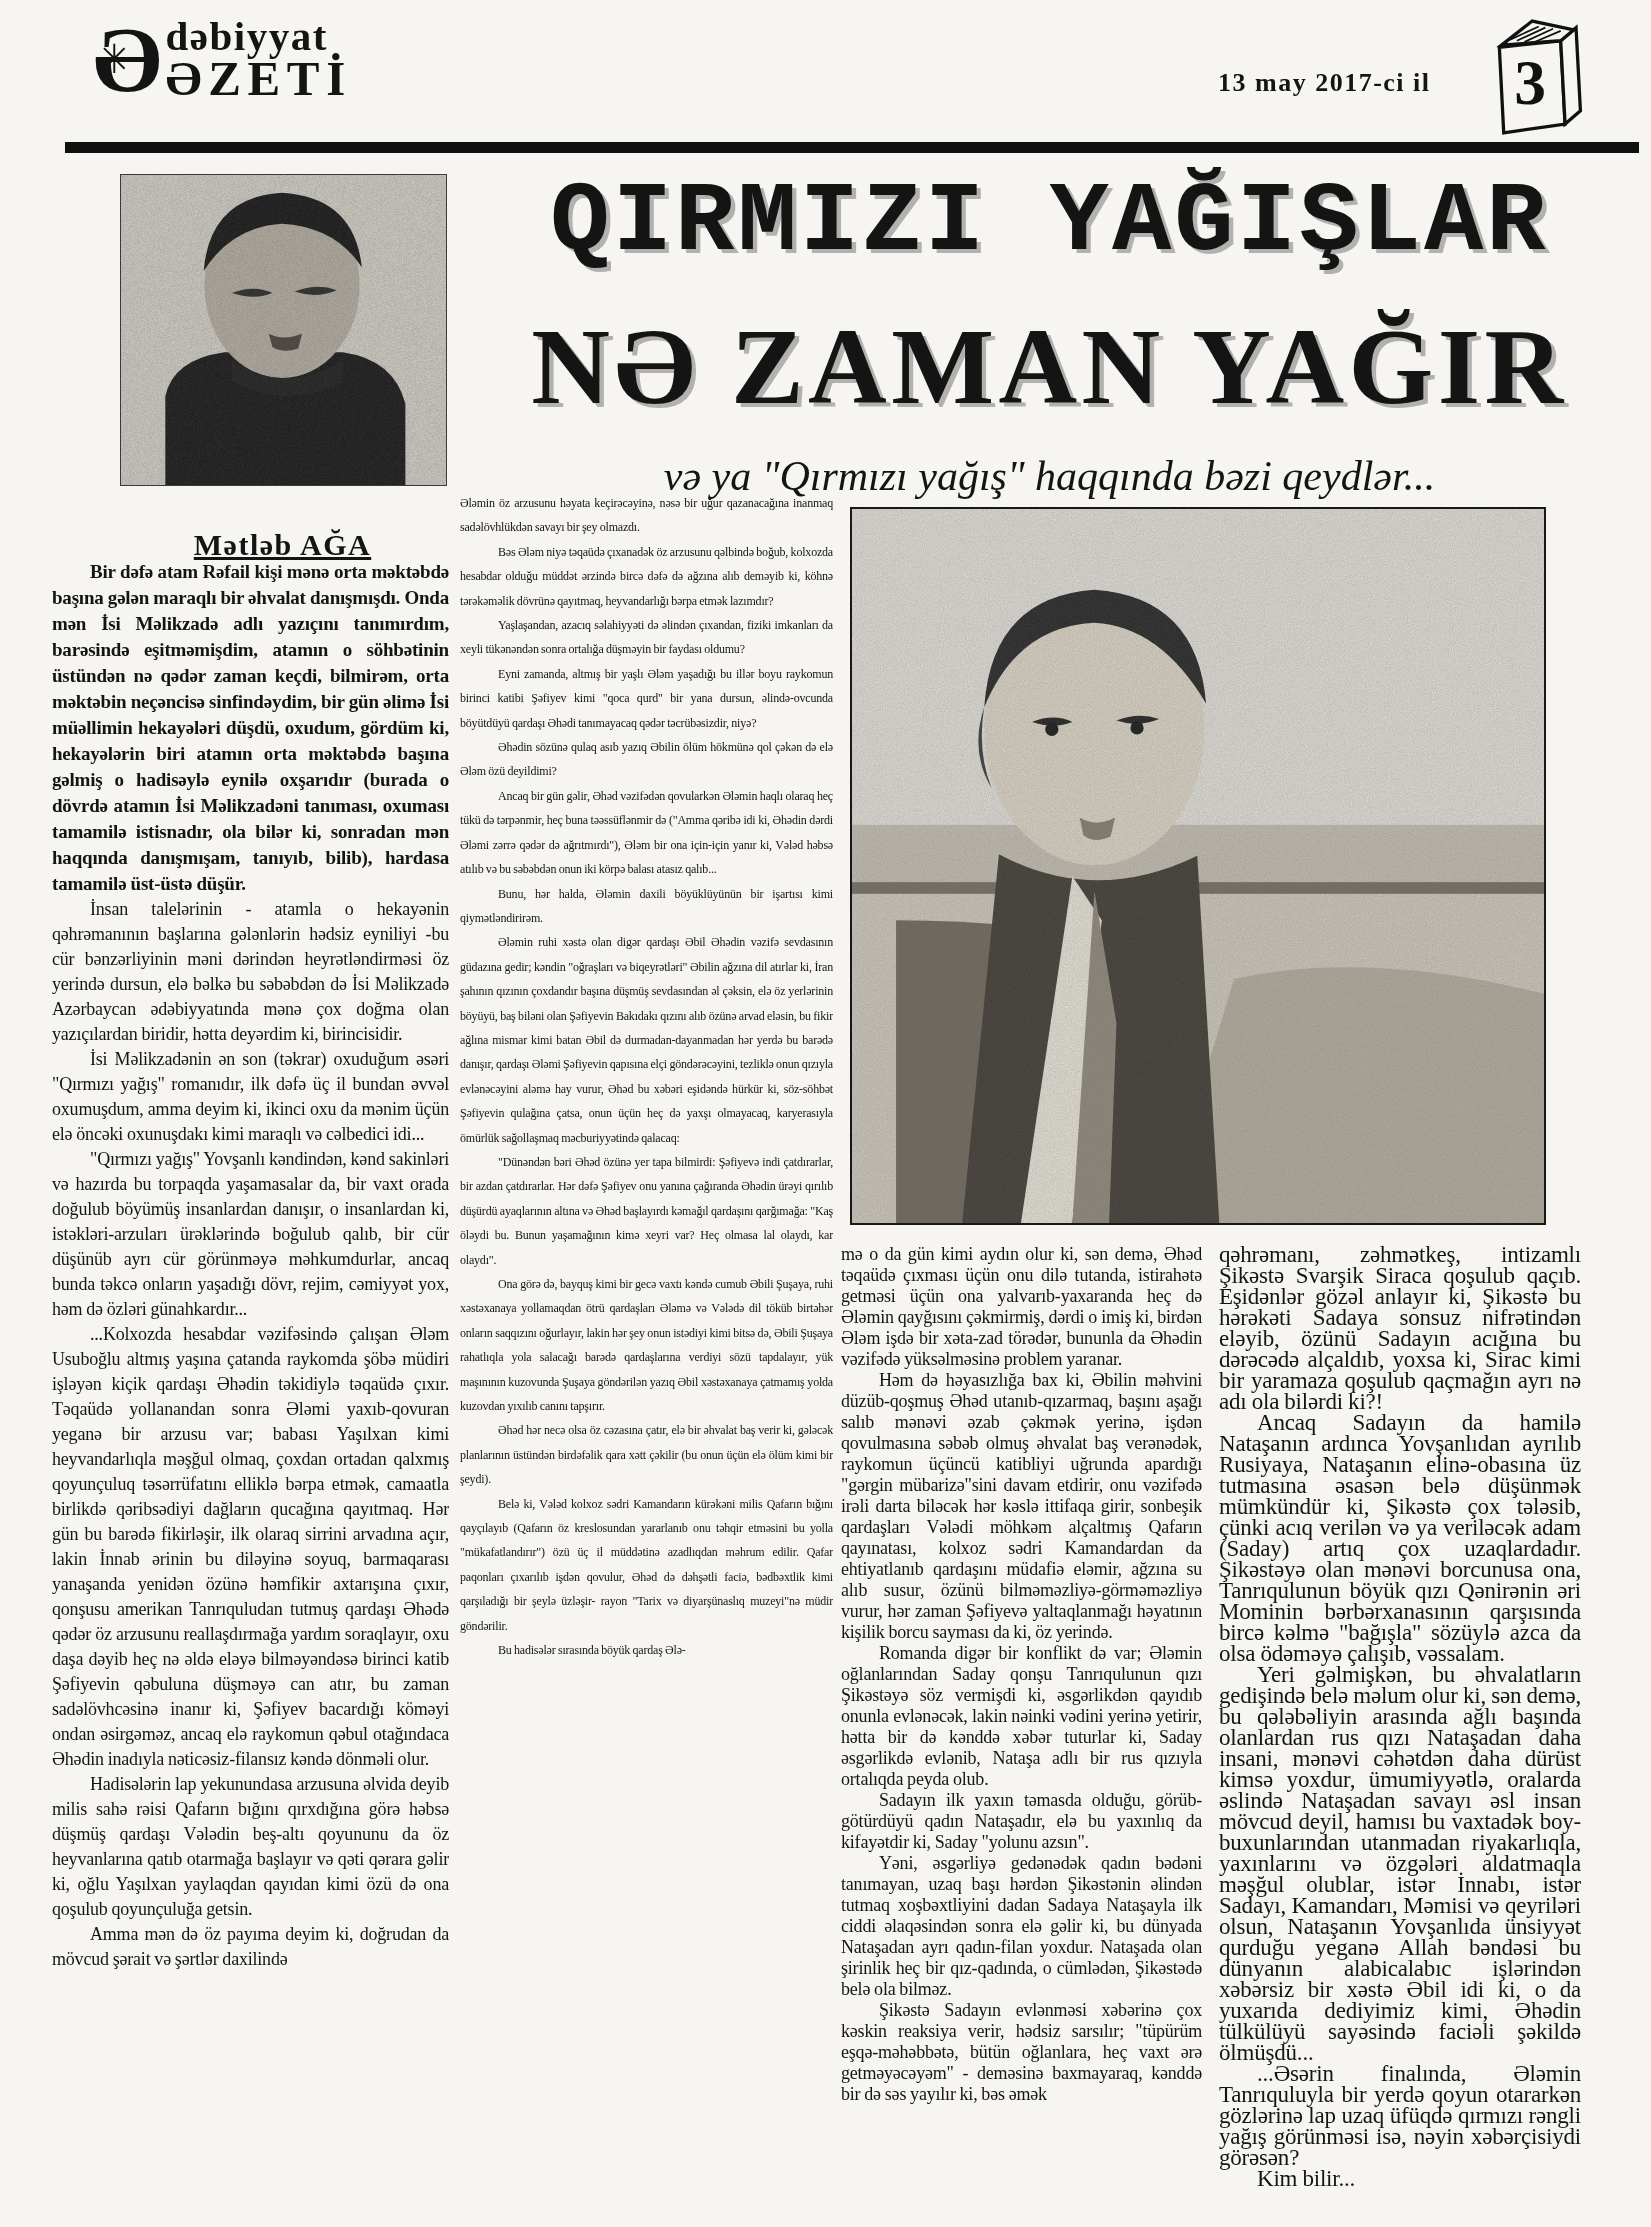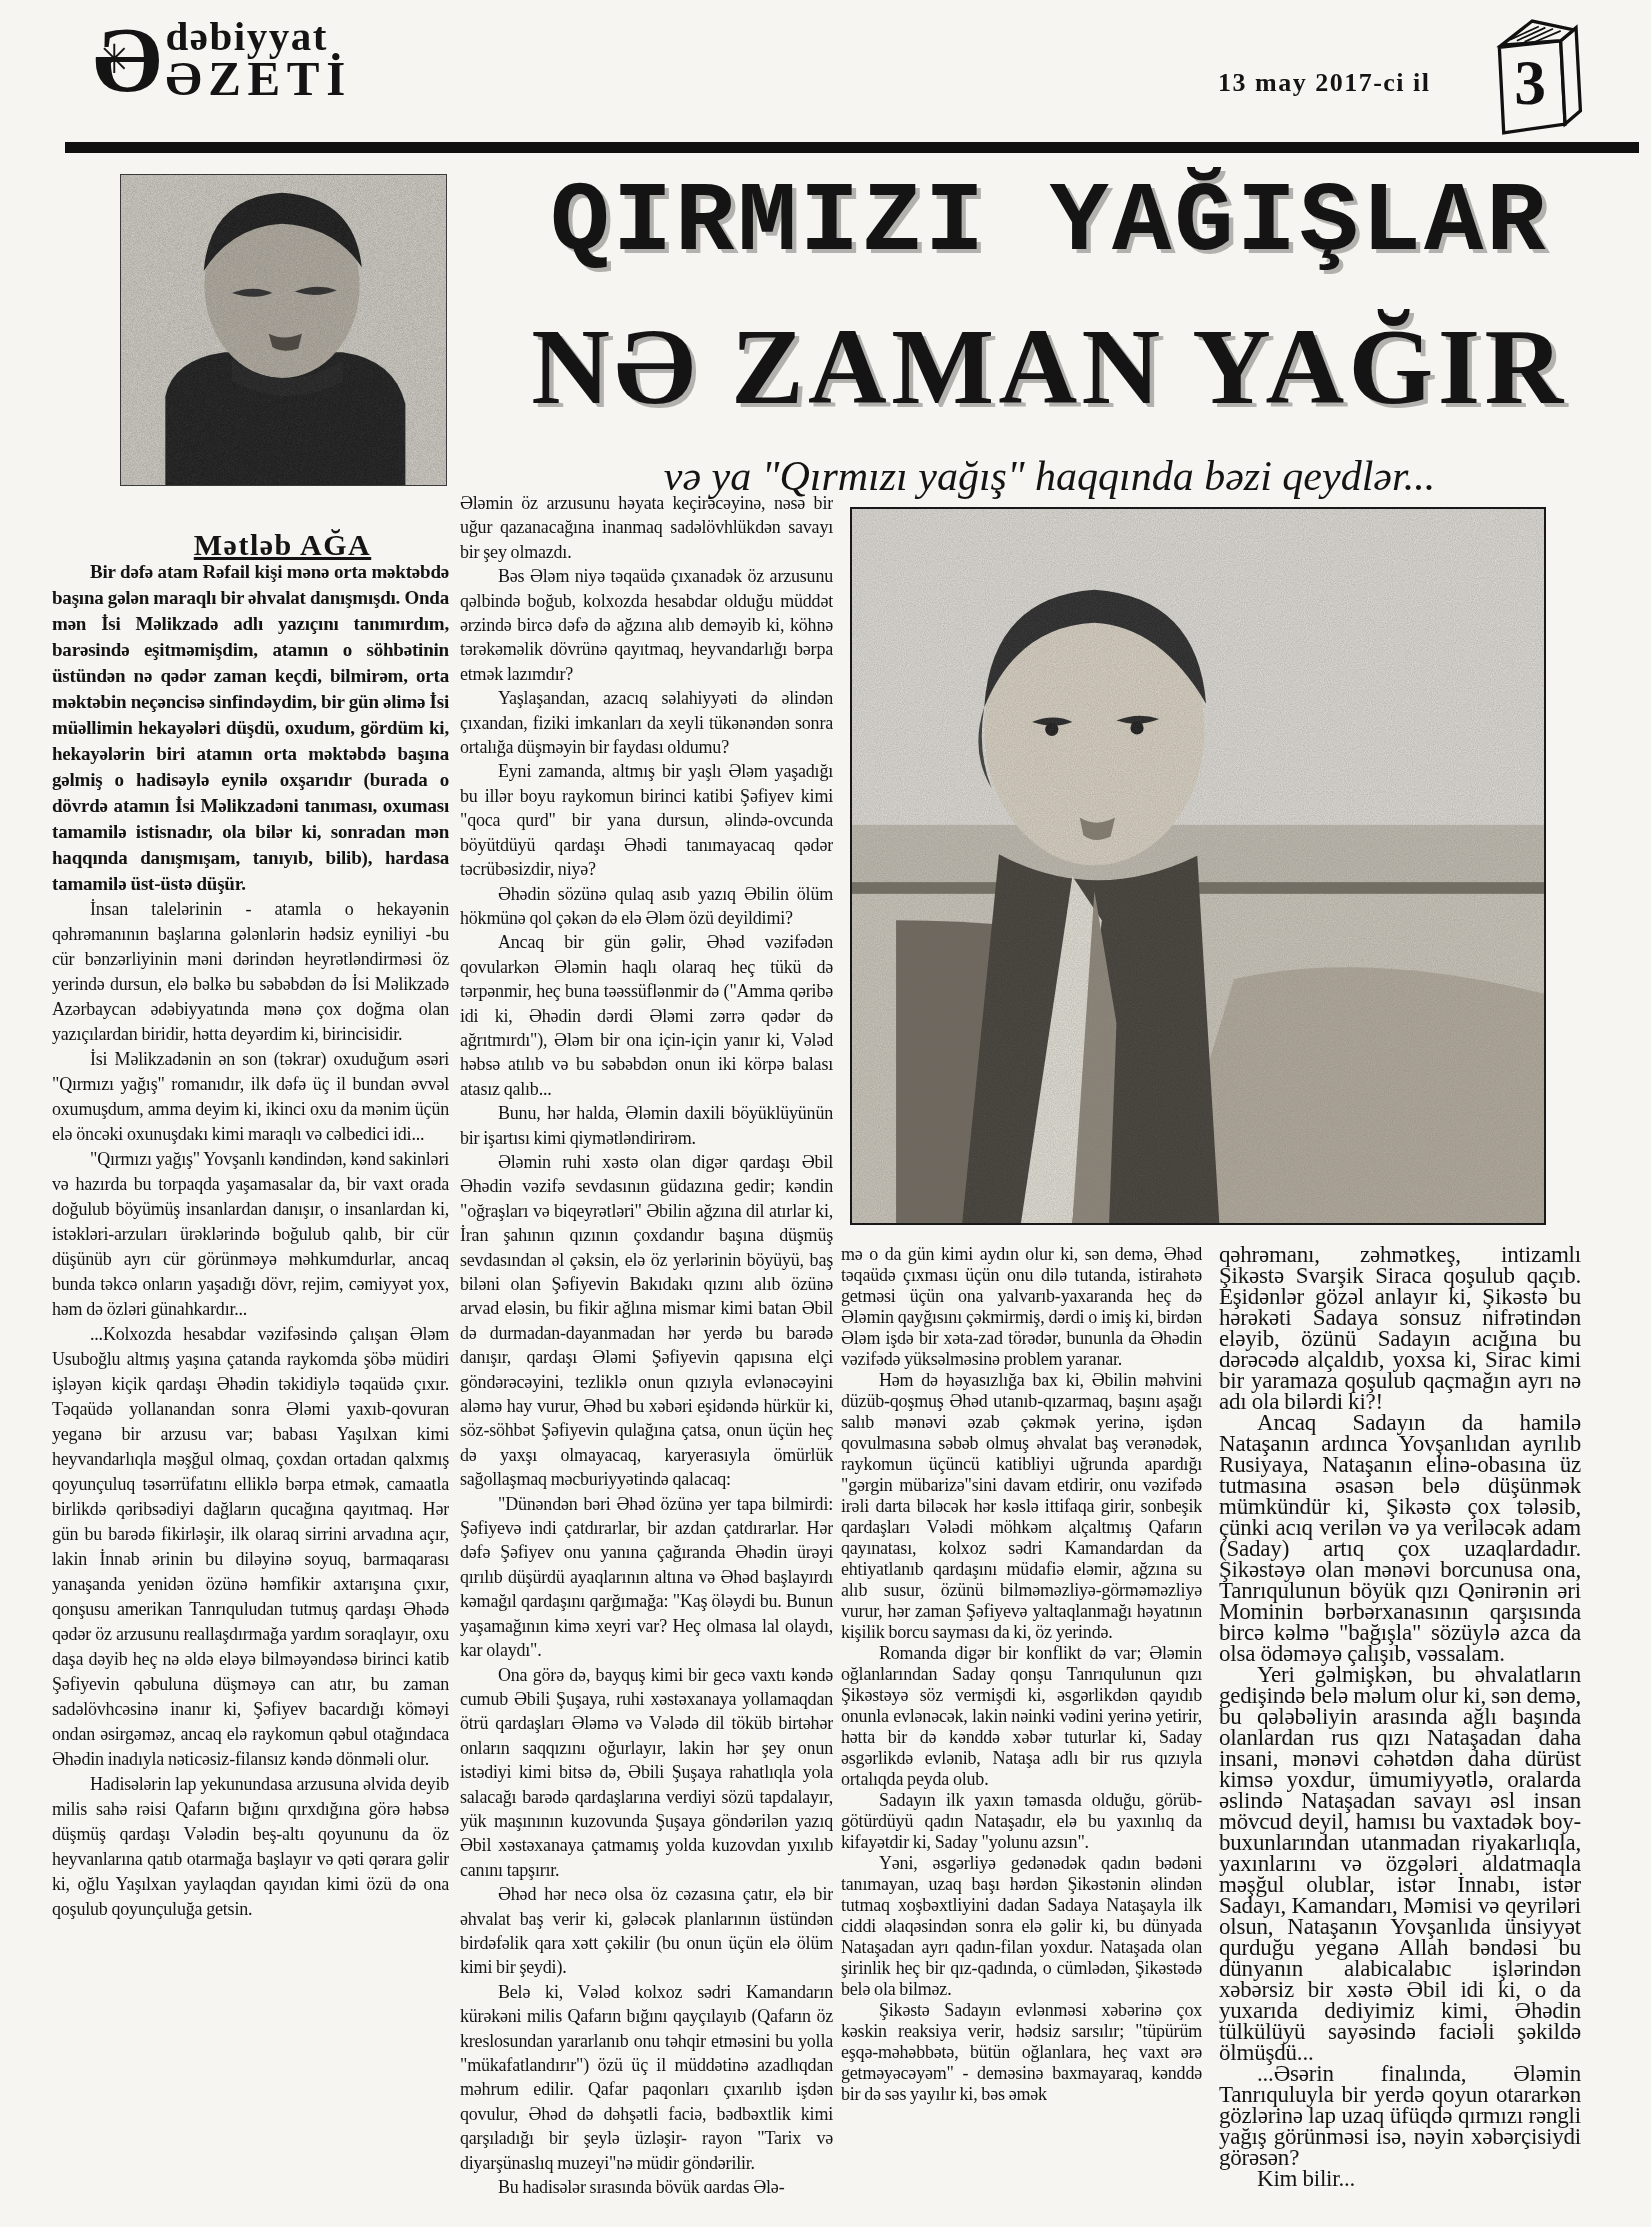--- a/index.html
+++ b/index.html
@@ -35,21 +35,21 @@
   .author-name{position:absolute;left:120px;top:496px;width:325px;text-align:center;
     font-size:30px;font-weight:700;text-decoration:underline;letter-spacing:1.5px;margin-top:32px;}
   .main-photo{position:absolute;left:850px;top:507px;width:696px;height:718px;border:2.2px solid #181818;box-sizing:border-box;}
   
   .bodycol{position:absolute;overflow:hidden;text-align:justify;}
   .bodycol p{margin:0;text-indent:38px;text-align:justify;word-spacing:-0.4px;letter-spacing:-0.2px;}
   .bodycol p.cont{text-indent:0;}
   .lead{font-weight:700;}
   #col1{left:52px;top:559px;width:397px;height:1634px;font-size:18px;line-height:25px;}
   #col1 .lead{font-size:19px;line-height:26px;}
-  #col2{left:460px;top:491px;width:373px;height:1702px;font-size:18px;line-height:24.4px;}
+  #col2{left:460px;top:491px;width:373px;height:1702px;font-size:12px;line-height:24.4px;}
   #col3{left:841px;top:1244px;width:361px;height:960px;font-size:18px;line-height:21px;}
   #col4{left:1219px;top:1244px;width:362px;height:960px;font-size:23px;line-height:21px;}
 </style>
 </head>
 <body>
 
 <div id="page">
 
   <div class="logo">
     <span class="logo-initial">
@@ -134,20 +134,21 @@
     <rect width="942" height="972" filter="url(#grain2)"></rect>
   </svg>
 
   <div id="col1" class="bodycol">
     <p class="lead">Bir dəfə atam Rəfail kişi mənə orta məktəbdə başına gələn maraqlı bir əhvalat danışmışdı. Onda mən İsi Məlikzadə adlı yazıçını tanımırdım, barəsində eşitməmişdim, atamın o söhbətinin üstündən nə qədər zaman keçdi, bilmirəm, orta məktəbin neçəncisə sinfindəydim, bir gün əlimə İsi müəllimin hekayələri düşdü, oxudum, gördüm ki, hekayələrin biri atamın orta məktəbdə başına gəlmiş o hadisəylə eynilə oxşarıdır (burada o dövrdə atamın İsi Məlikzadəni tanıması, oxuması tamamilə istisnadır, ola bilər ki, sonradan mən haqqında danışmışam, tanıyıb, bilib), hardasa tamamilə üst-üstə düşür.</p>
     <p>İnsan talelərinin - atamla o hekayənin qəhrəmanının başlarına gələnlərin hədsiz eyniliyi -bu cür bənzərliyinin məni dərindən heyrətləndirməsi öz yerində dursun, elə bəlkə bu səbəbdən də İsi Məlikzadə Azərbaycan ədəbiyyatında mənə çox doğma olan yazıçılardan biridir, hətta deyərdim ki, birincisidir.</p>
     <p>İsi Məlikzadənin ən son (təkrar) oxuduğum əsəri "Qırmızı yağış" romanıdır, ilk dəfə üç il bundan əvvəl oxumuşdum, amma deyim ki, ikinci oxu da mənim üçün elə öncəki oxunuşdakı kimi maraqlı və cəlbedici idi...</p>
     <p>"Qırmızı yağış" Yovşanlı kəndindən, kənd sakinləri və hazırda bu torpaqda yaşamasalar da, bir vaxt orada doğulub böyümüş insanlardan danışır, o insanlardan ki, istəkləri-arzuları ürəklərində boğulub qalıb, bir cür düşünüb ayrı cür görünməyə məhkumdurlar, ancaq bunda təkcə onların yaşadığı dövr, rejim, cəmiyyət yox, həm də özləri günahkardır...</p>
     <p>...Kolxozda hesabdar vəzifəsində çalışan Ələm Usuboğlu altmış yaşına çatanda raykomda şöbə müdiri işləyən kiçik qardaşı Əhədin təkidiylə təqaüdə çıxır. Təqaüdə yollanandan sonra Ələmi yaxıb-qovuran yeganə bir arzusu var; babası Yaşılxan kimi heyvandarlıqla məşğul olmaq, çoxdan ortadan qalxmış qoyunçuluq təsərrüfatını elliklə bərpa etmək, camaatla birlikdə qəribsədiyi dağların qucağına qayıtmaq. Hər gün bu barədə fikirləşir, ilk olaraq sirrini arvadına açır, lakin İnnab ərinin bu diləyinə soyuq, barmaqarası yanaşanda yenidən özünə həmfikir axtarışına çıxır, qonşusu amerikan Tanrıquludan tutmuş qardaşı Əhədə qədər öz arzusunu reallaşdırmağa yardım soraqlayır, oxu daşa dəyib heç nə əldə eləyə bilməyəndəsə birinci katib Şəfiyevin qəbuluna düşməyə can atır, bu zaman sadəlövhcəsinə inanır ki, Şəfiyev bacardığı köməyi ondan əsirgəməz, ancaq elə raykomun qəbul otağındaca Əhədin inadıyla nəticəsiz-filansız kəndə dönməli olur.</p>
     <p>Hadisələrin lap yekunundasa arzusuna əlvida deyib milis sahə rəisi Qafarın bığını qırxdığına görə həbsə düşmüş qardaşı Vələdin beş-altı qoyununu da öz heyvanlarına qatıb otarmağa başlayır və qəti qərara gəlir ki, oğlu Yaşılxan yaylaqdan qayıdan kimi özü də ona qoşulub qoyunçuluğa getsin.</p>
+    <p>Amma mən də öz payıma deyim ki, doğrudan da mövcud şərait və şərtlər daxilində</p>
   </div>
 
   <div id="col2" class="bodycol">
     <p class="cont">Ələmin öz arzusunu həyata keçirəcəyinə, nəsə bir uğur qazanacağına inanmaq sadəlövhlükdən savayı bir şey olmazdı.</p>
     <p>Bəs Ələm niyə təqaüdə çıxanadək öz arzusunu qəlbində boğub, kolxozda hesabdar olduğu müddət ərzində bircə dəfə də ağzına alıb deməyib ki, köhnə tərəkəməlik dövrünə qayıtmaq, heyvandarlığı bərpa etmək lazımdır?</p>
     <p>Yaşlaşandan, azacıq səlahiyyəti də əlindən çıxandan, fiziki imkanları da xeyli tükənəndən sonra ortalığa düşməyin bir faydası oldumu?</p>
     <p>Eyni zamanda, altmış bir yaşlı Ələm yaşadığı bu illər boyu raykomun birinci katibi Şəfiyev kimi "qoca qurd" bir yana dursun, əlində-ovcunda böyütdüyü qardaşı Əhədi tanımayacaq qədər təcrübəsizdir, niyə?</p>
     <p>Əhədin sözünə qulaq asıb yazıq Əbilin ölüm hökmünə qol çəkən də elə Ələm özü deyildimi?</p>
     <p>Ancaq bir gün gəlir, Əhəd vəzifədən qovularkən Ələmin haqlı olaraq heç tükü də tərpənmir, heç buna təəssüflənmir də ("Amma qəribə idi ki, Əhədin dərdi Ələmi zərrə qədər də ağrıtmırdı"), Ələm bir ona için-için yanır ki, Vələd həbsə atılıb və bu səbəbdən onun iki körpə balası atasız qalıb...</p>
     <p>Bunu, hər halda, Ələmin daxili böyüklüyünün bir işartısı kimi qiymətləndirirəm.</p>

